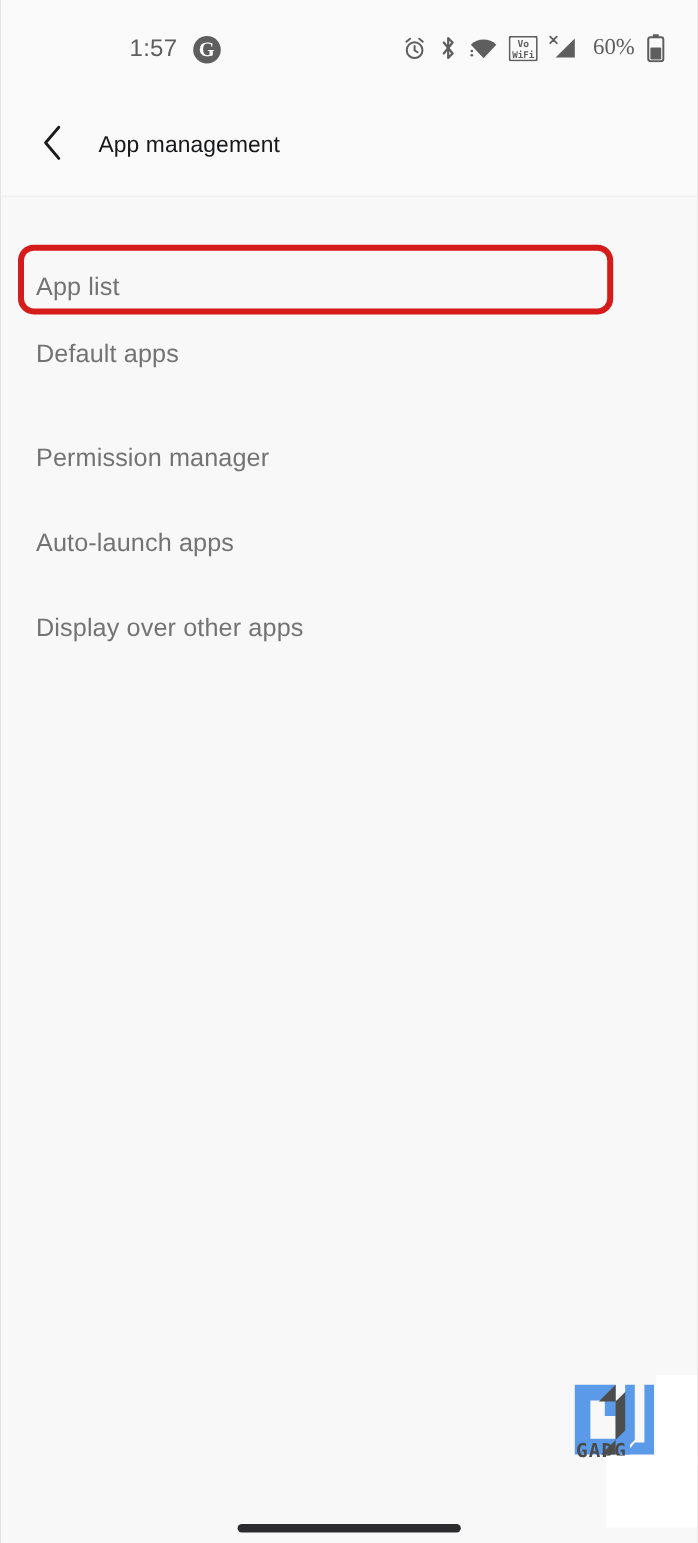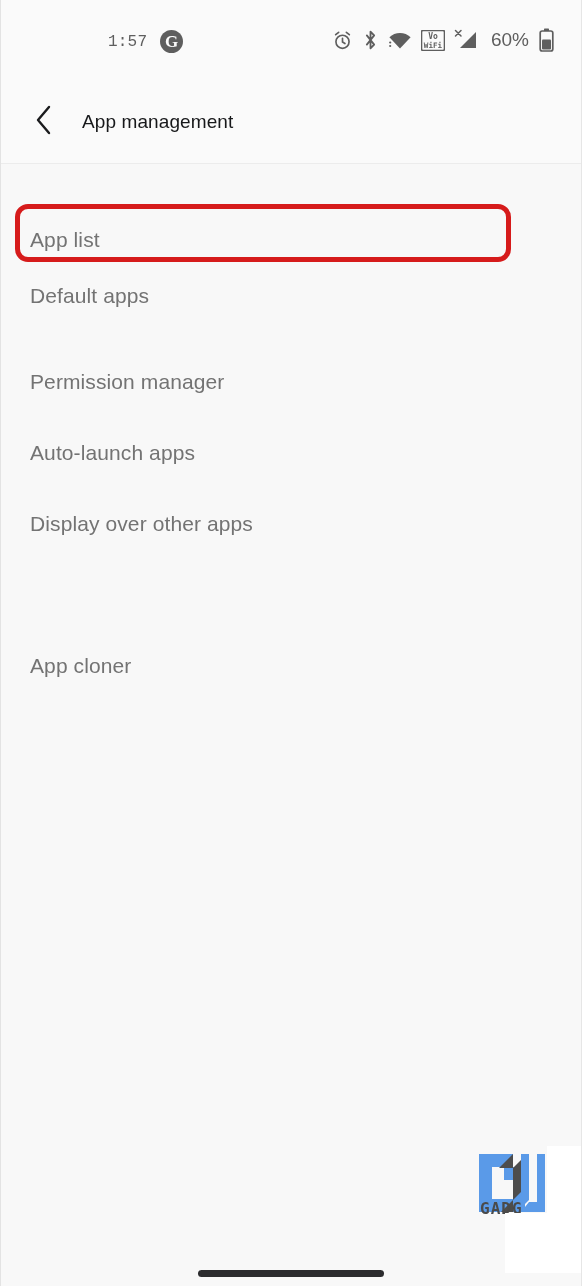--- a/index.html
+++ b/index.html
@@ -33,24 +33,24 @@
   }
   .sb-left {
     position: absolute;
     left: 107px;
     top: 30px;
     display: flex;
     align-items: center;
     gap: 13px;
   }
   .sb-time {
-    font-size: 16px;
+    font-size: 20px;
     color: #5e5e5e;
     letter-spacing: 0.2px;
-    font-family: Liberation Mono, monospace;
+    font-family: Liberation Sans, sans-serif;
   }
   .g-icon {
     width: 23px; height: 23px;
     border-radius: 50%;
     background: #5e5e5e;
     color: #fafafa;
     font-size: 17px;
     font-weight: bold;
     line-height: 23px;
     text-align: center;
@@ -63,21 +63,21 @@
     display: flex;
     align-items: center;
     gap: 9px;
   }
   .sb-right svg { display: block; }
   .sb-batt-text {
     font-size: 19px;
     color: #5e5e5e;
     margin-left: 3px;
     margin-right: 1px;
-    font-family: Liberation Sans, sans-serif;
+    font-family: Liberation Serif, serif;
   }
 
   
   .appbar {
     position: absolute;
     top: 80px; left: 0; right: 0;
     height: 83px;
     background: #fafafa;
     display: flex;
     align-items: center;
@@ -265,23 +265,20 @@
       </div>
     <div class="row" style="top:182px">
         <span class="row-label">Permission manager</span>
       </div>
     <div class="row" style="top:253px">
         <span class="row-label">Auto-launch apps</span>
       </div>
     <div class="row" style="top:324px">
         <span class="row-label">Display over other apps</span>
       </div>
-    <div class="row" style="top:466px">
-        <span class="row-label">App cloner</span>
-      </div>
   </div>
 
   <div class="highlight-box"></div>
 
   <div class="watermark">
     <svg width="70" height="62" viewBox="0 0 70 62">
 
       <path d="M2 2h34v13H15v32h21V28h-9V15h21v45H2z" fill="#5a9ae8"></path>
 
       <path d="M36 2 22 16h14z" fill="#4d4d4d"></path>

